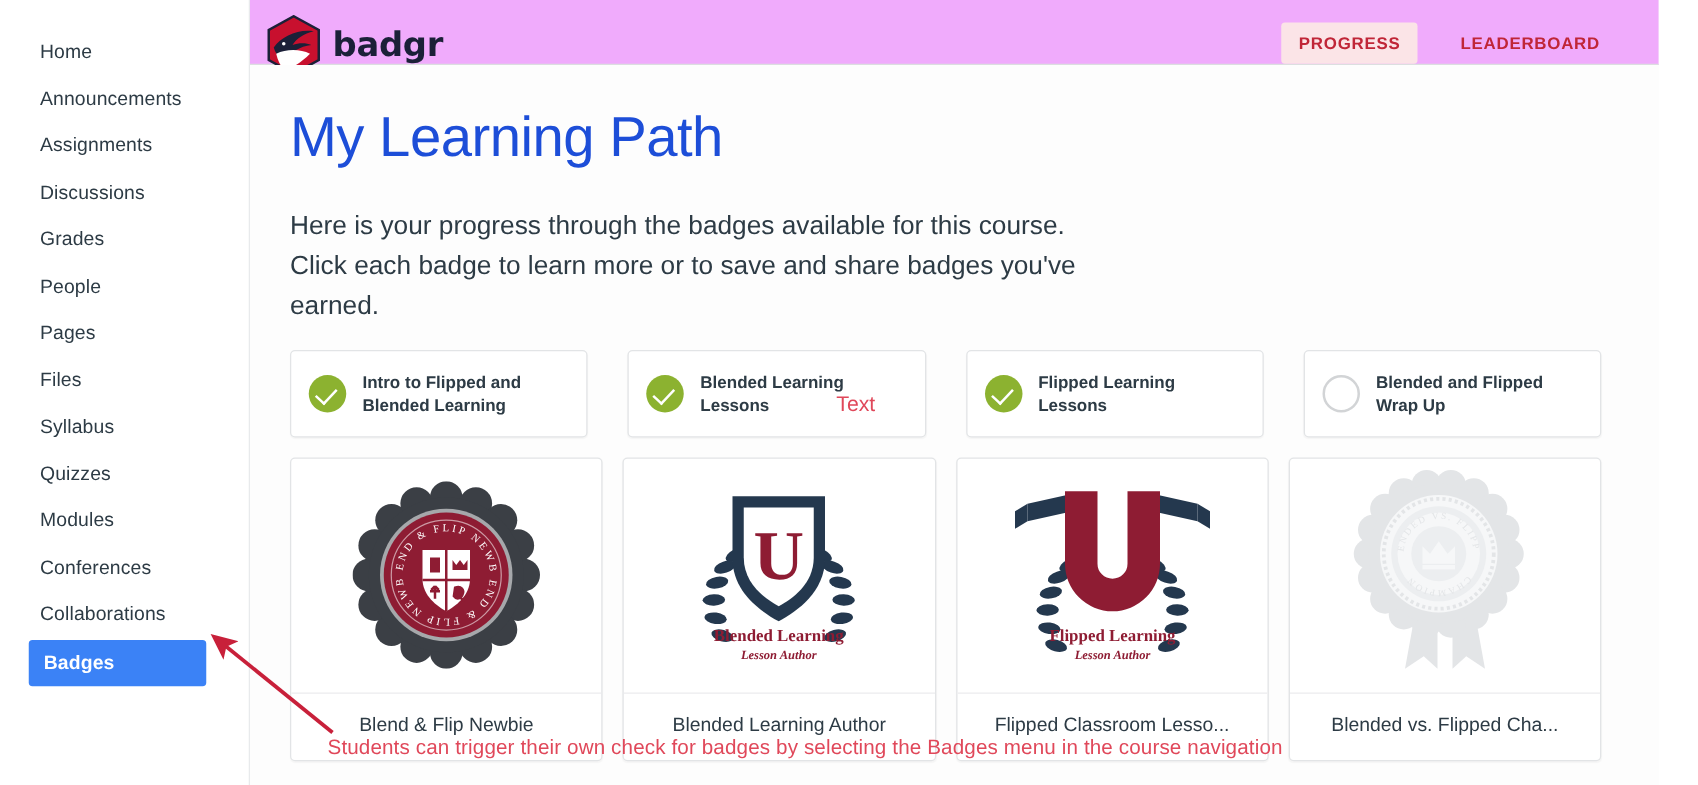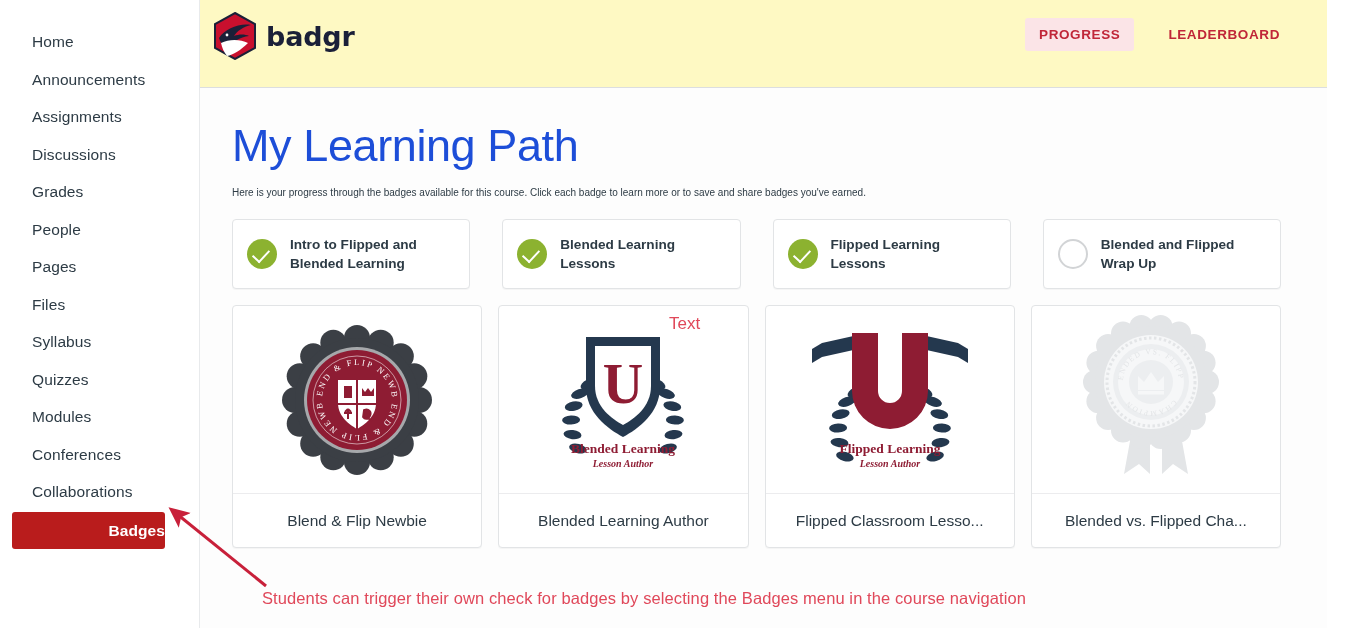--- a/index.html
+++ b/index.html
@@ -34,47 +34,46 @@
     display: block;
     font-size: 15.5px;
     color: #2d3b45;
     line-height: 1;
     padding: 10px 0 10px 32px;
     margin-bottom: 2px;
     letter-spacing: 0.1px;
     white-space: nowrap;
   }
   .nav-item.active {
-    background: #b91c1c;
+    background: #3b82f6;
     color: #ffffff;
     font-weight: bold;
-    margin-left: 12px;
+    margin-left: 23px;
     margin-right: 34px;
     padding-left: 12px;
     border-radius: 3px;
     padding-top: 11px;
     padding-bottom: 11px;
-    text-align: right;
   }
 
   
   #main {
     position: absolute;
     left: 200px; top: 0;
     width: 1127px;
     height: 628px;
     background: #fdfdfd;
     overflow: hidden;
   }
 
   
   #appbar {
     position: relative;
-    height: 88px;
-    background: #fef9c3;
+    height: 52px;
+    background: #f0abfc;
     border-bottom: 1px solid #dcdee0;
   }
   #brand {
     position: absolute;
     left: 13px; top: 12px;
     display: flex;
     align-items: center;
     gap: 9px;
   }
   #brand-mark { width: 44px; height: 48px; display:block; }
@@ -117,22 +116,22 @@
 
   #page-title {
     font-size: 45px;
     font-weight: normal;
     color: #1d4ed8;
     letter-spacing: -0.4px;
     line-height: 1.05;
     font-family: "Liberation Sans", sans-serif;
   }
   #page-desc {
-    margin-top: 16px;
-    font-size: 10px;
+    margin-top: 32px;
+    font-size: 21px;
     line-height: 1.52;
     color: #2d3b45;
     max-width: 640px;
   }
 
   
   #progress-row {
     display: flex;
     gap: 32px;
     margin-top: 19px;

